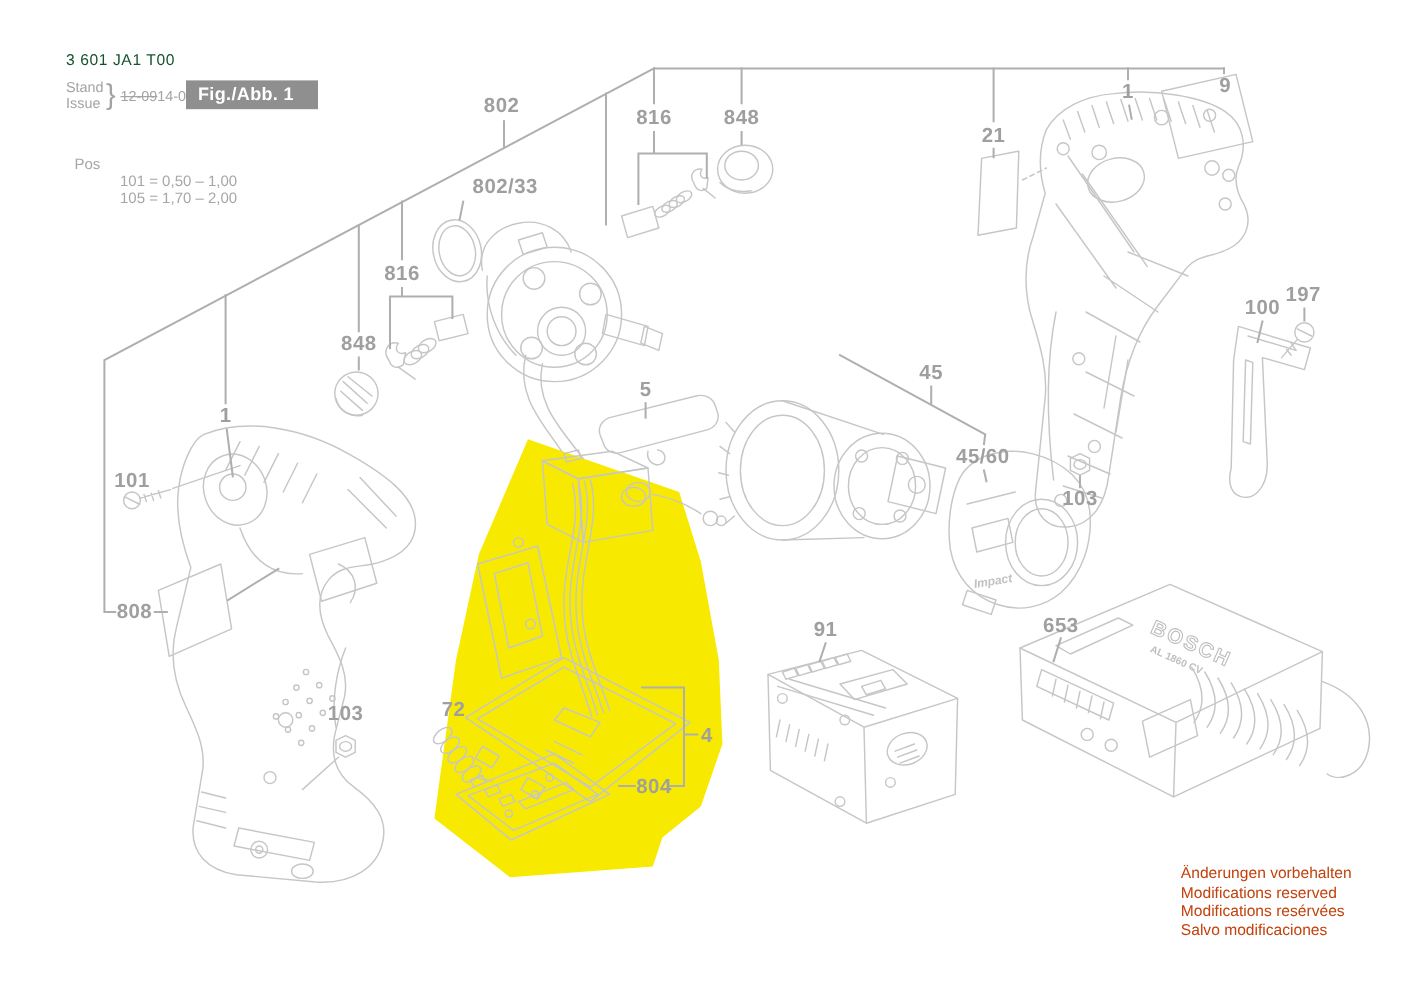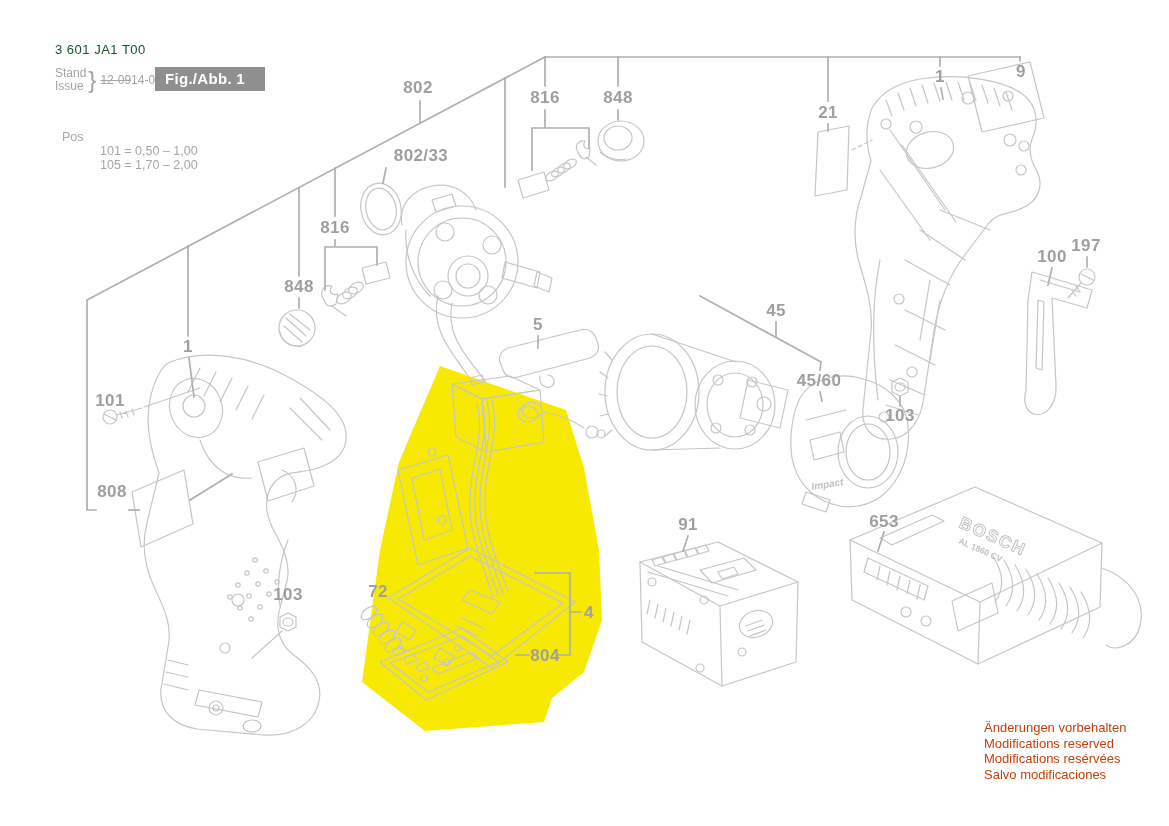--- a/index.html
+++ b/index.html
@@ -322,21 +322,21 @@
       <div class="plabel" style="left: 335px; top: 228px;">816</div>
       <div class="plabel" style="left: 299px; top: 287px;">848</div>
       <div class="plabel" style="left: 538px; top: 325px;">5</div>
       <div class="plabel" style="left: 776px; top: 311px;">45</div>
       <div class="plabel" style="left: 819px; top: 381px;">45/60</div>
       <div class="plabel" style="left: 1052px; top: 257px;">100</div>
       <div class="plabel" style="left: 1086px; top: 246px;">197</div>
       <div class="plabel" style="left: 900px; top: 416px;">103</div>
       <div class="plabel" style="left: 188px; top: 347px;">1</div>
       <div class="plabel" style="left: 110px; top: 401px;">101</div>
-      <div class="plabel" style="left: 112px; top: 492px;">808</div>
+      <div class="plabel" style="left: 112px; top: 510px;">808</div>
       <div class="plabel" style="left: 288px; top: 595px;">103</div>
       <div class="plabel" style="left: 378px; top: 592px;">72</div>
       <div class="plabel" style="left: 589px; top: 613px;">4</div>
       <div class="plabel" style="left: 545px; top: 656px;">804</div>
       <div class="plabel" style="left: 688px; top: 525px;">91</div>
       <div class="plabel" style="left: 884px; top: 522px;">653</div>
     </div>
 
   <div class="typeno">3 601 JA1 T00</div>
 

